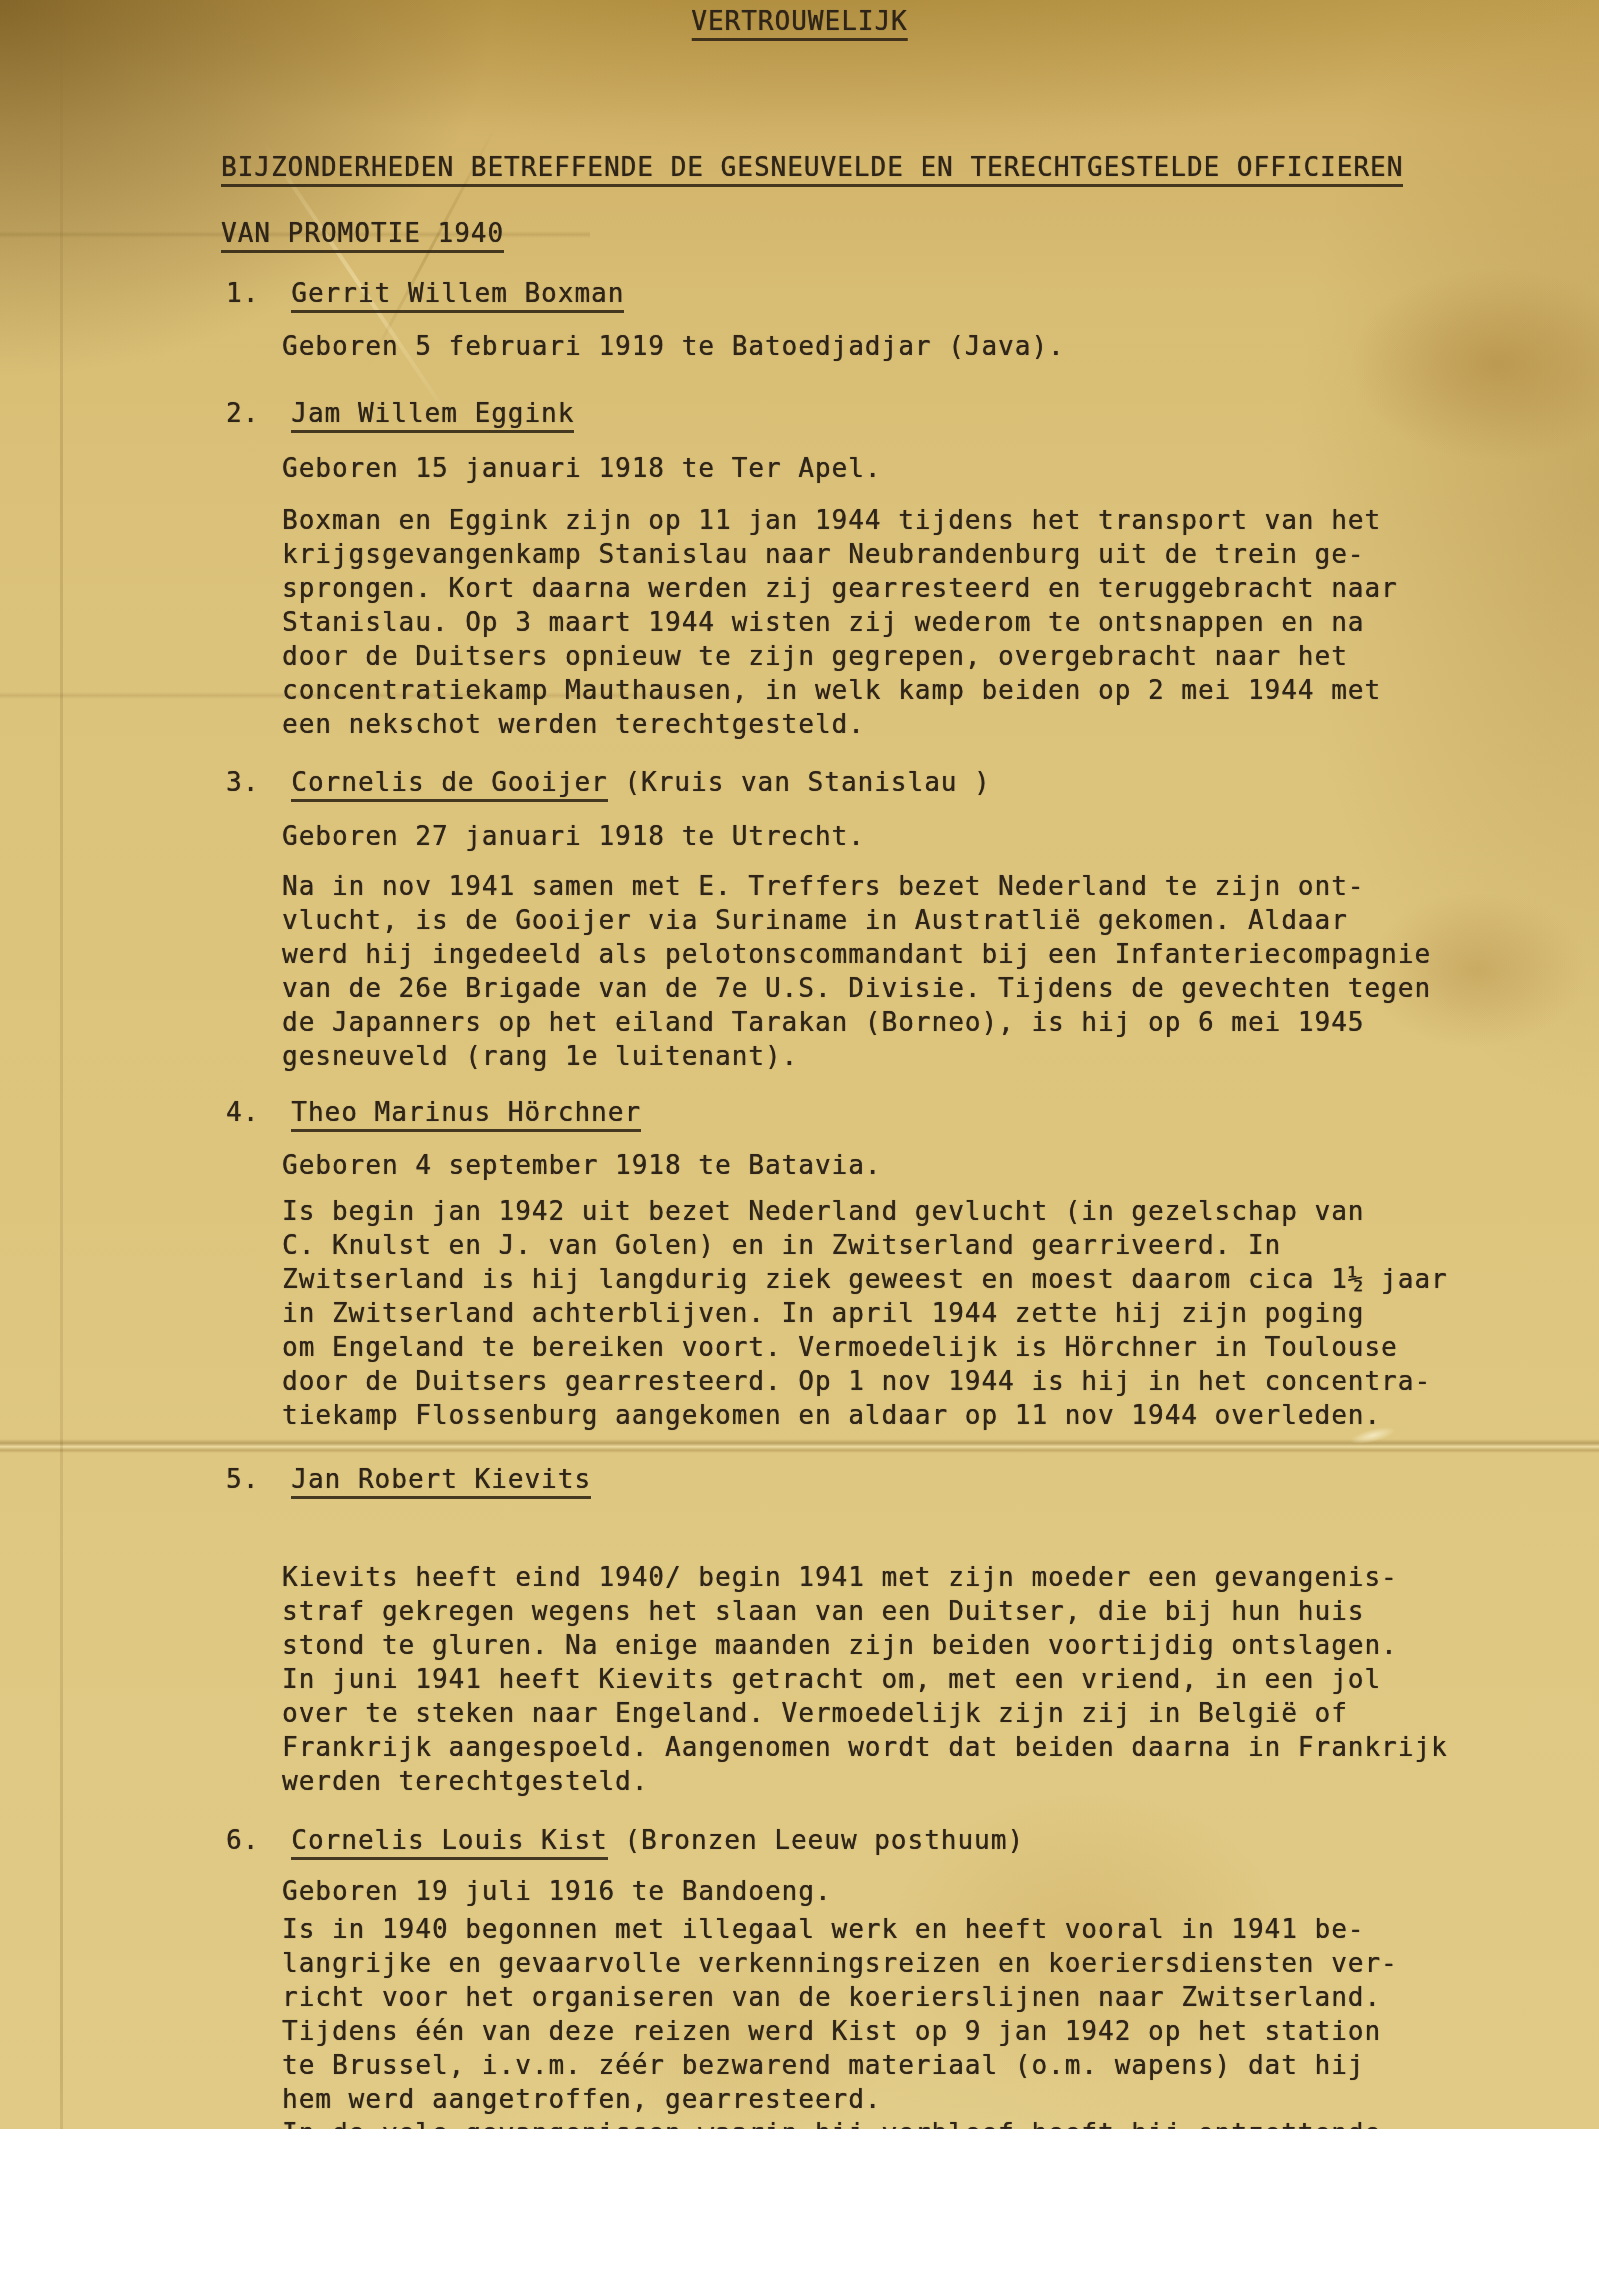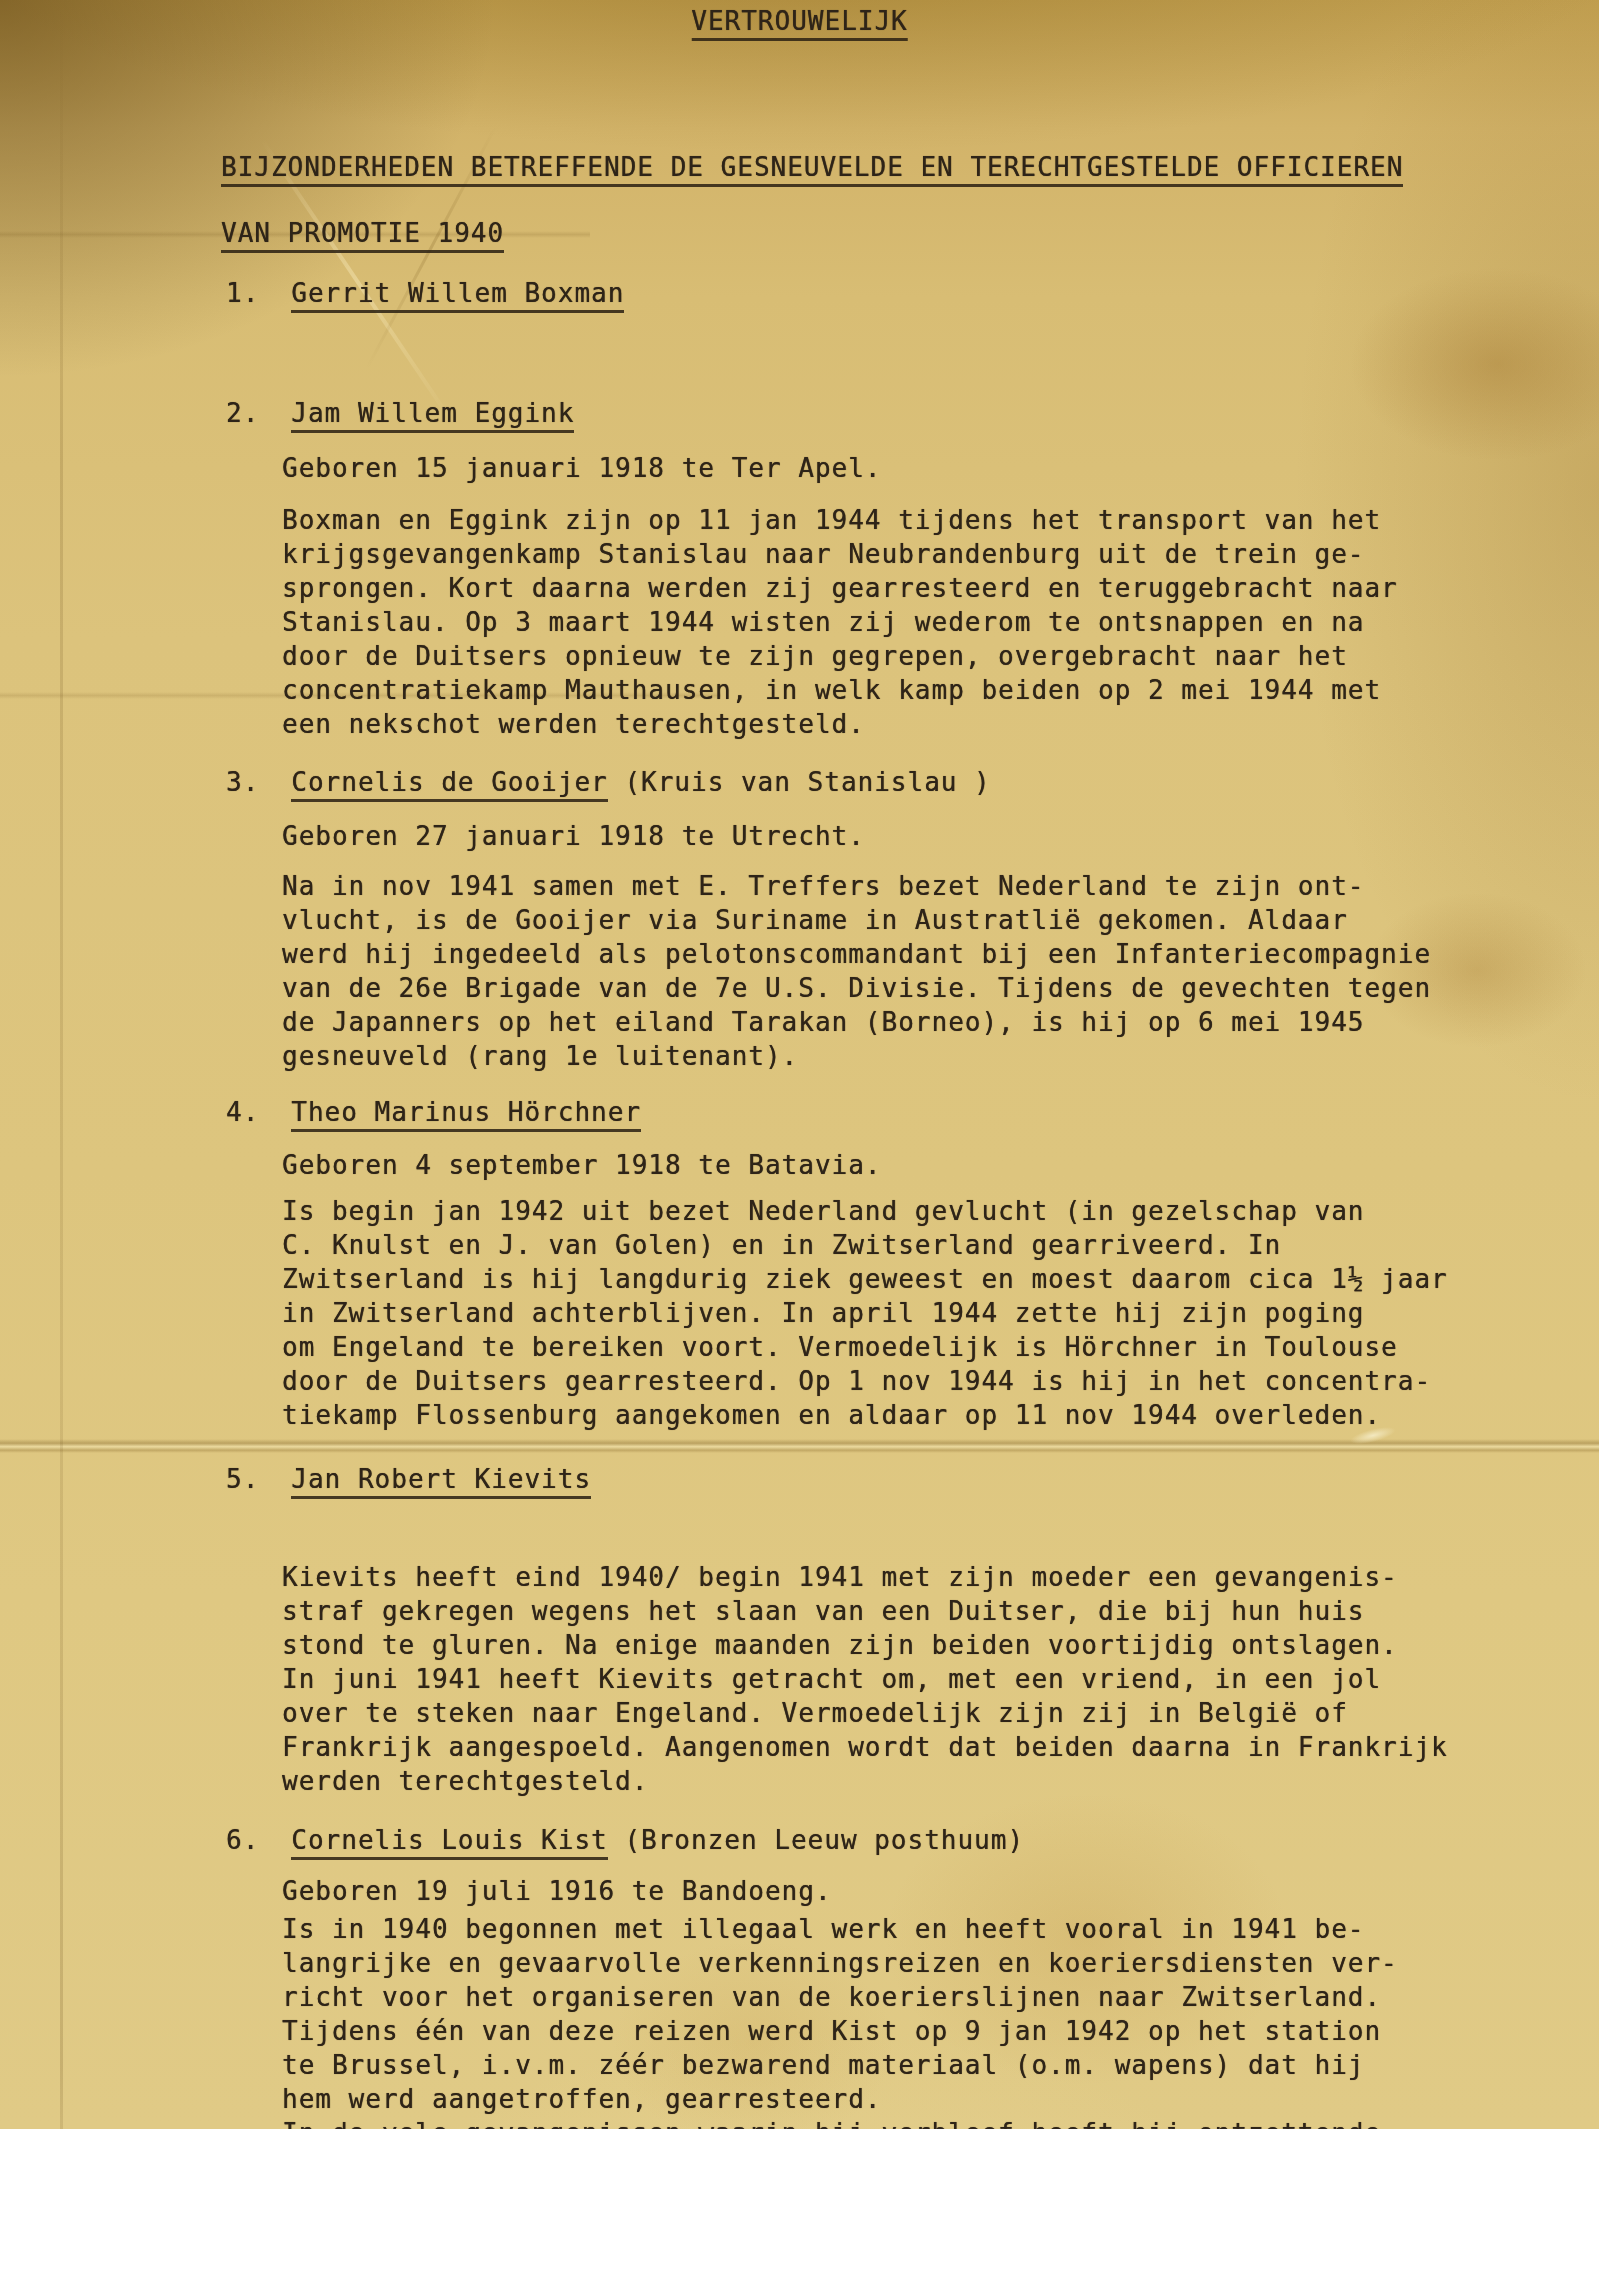--- a/index.html
+++ b/index.html
@@ -115,20 +115,21 @@
     <span class="uline">BIJZONDERHEDEN BETREFFENDE DE GESNEUVELDE EN TERECHTGESTELDE OFFICIEREN</span>
   </div>
 
   <div class="txt heading title2">
     <span class="uline">VAN PROMOTIE 1940</span>
   </div>
 
   <div class="txt ehead" style="top:276px">
     <span>1.</span><span class="ename uline">Gerrit Willem Boxman</span><span class="esuf"></span>
   </div>
+  <div class="txt eborn" style="top:329px">Geboren 5 februari 1919 te Batoedjadjar (Java).</div>
 
   <div class="txt ehead" style="top:396px">
     <span>2.</span><span class="ename uline">Jam Willem Eggink</span><span class="esuf"></span>
   </div>
   <div class="txt eborn" style="top:451px">Geboren 15 januari 1918 te Ter Apel.</div>
   <div class="txt epara" style="top:503px">Boxman en Eggink zijn op 11 jan 1944 tijdens het transport van het
 krijgsgevangenkamp Stanislau naar Neubrandenburg uit de trein ge-
 sprongen. Kort daarna werden zij gearresteerd en teruggebracht naar
 Stanislau. Op 3 maart 1944 wisten zij wederom te ontsnappen en na
 door de Duitsers opnieuw te zijn gegrepen, overgebracht naar het

